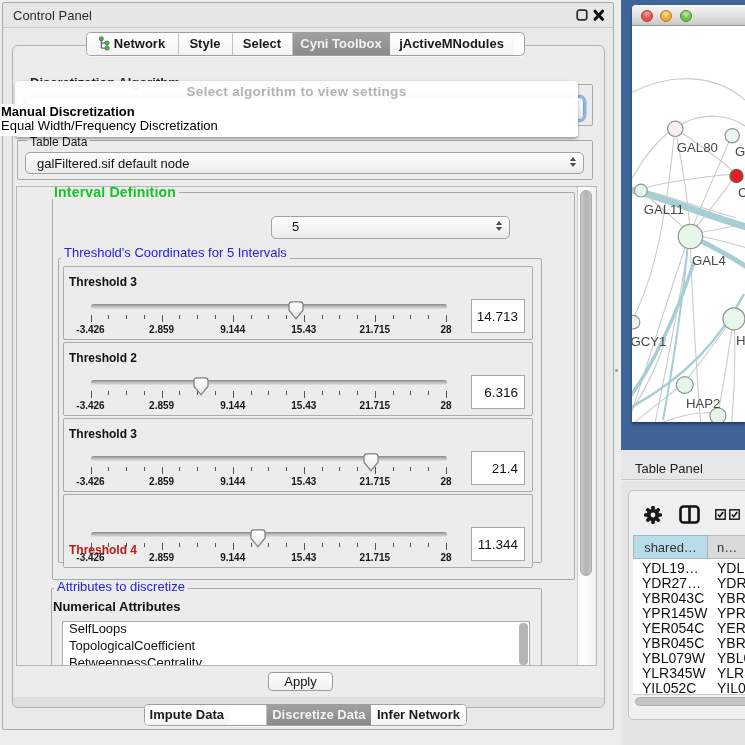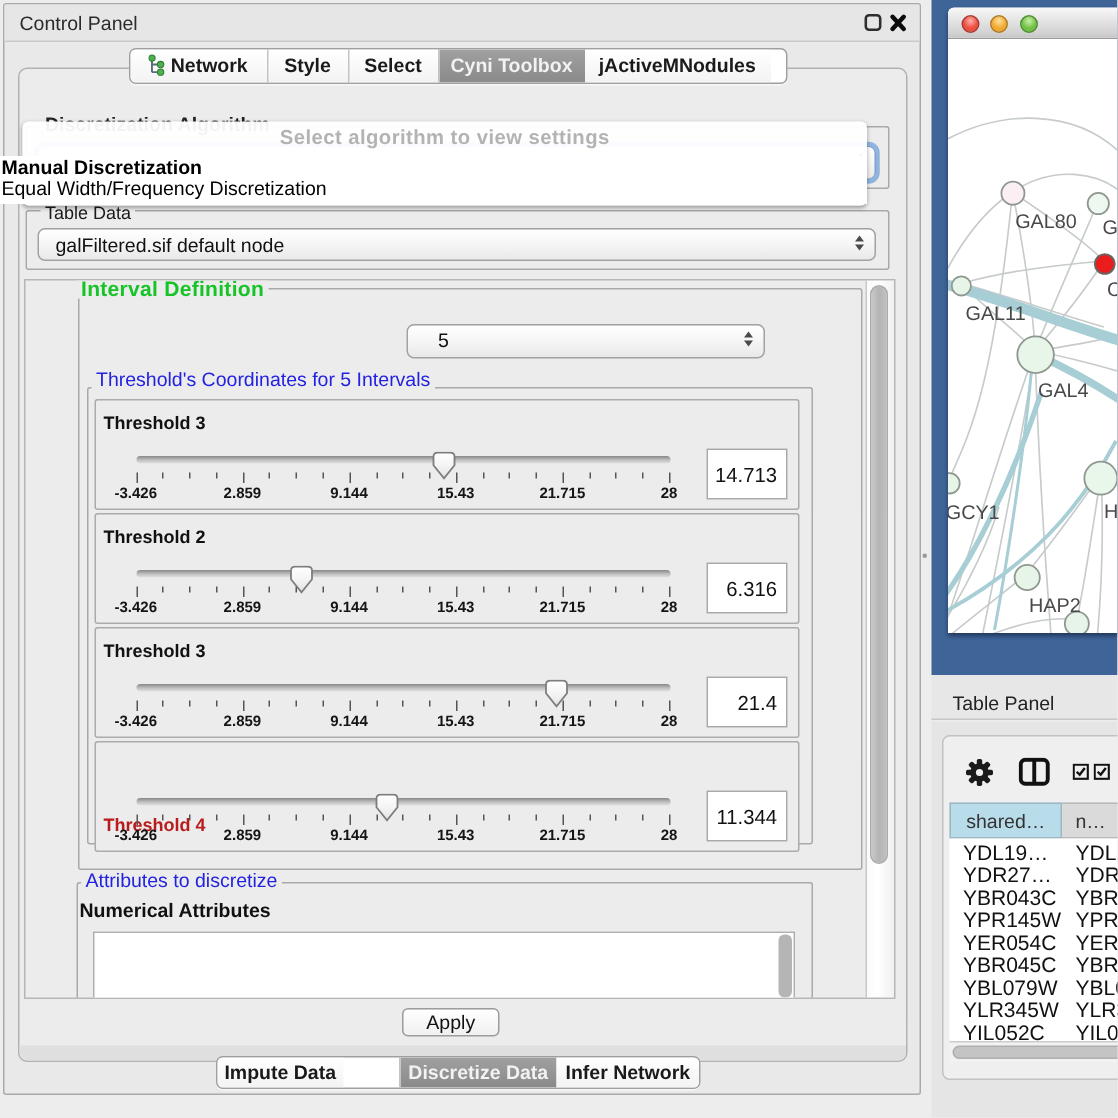--- a/index.html
+++ b/index.html
@@ -220,20 +220,21 @@
           </linearGradient>
         </defs>
         <path d="M1,3.5 Q1,0.8 3.8,0.8 L12.2,0.8 Q15,0.8 15,3.5 L15,9.2 L8,17.8 L1,9.2 Z" fill="url(#tg3)" stroke="#7d7d7d" stroke-width="1.2"></path>
       </svg>
 <div class="abs" style="left:407px;top:32px;width:54px;height:34px;background:#fff;border:1px solid #a8a8a8;font-size:13.5px;color:#111;text-align:right;line-height:34px;padding-right:6px;">11.344</div>
 </div>
 <div class="abs etched" style="left:34px;top:401px;width:491px;height:120px;"></div>
 <div class="gtitle" style="left:37px;top:393px;color:#2222e0;font-size:13px;">Attributes to discretize</div>
 <div class="abs" style="left:36px;top:412px;font-size:13px;font-weight:bold;color:#111;">Numerical Attributes</div>
 <div class="abs" style="left:45px;top:434px;width:468px;height:60px;background:#fff;border:1px solid #b0b0b0;"></div>
+<div class="abs" style="left:52px;top:433px;font-size:13px;color:#111;line-height:17px;">SelfLoops<br>TopologicalCoefficient<br>BetweennessCentrality</div>
 <div class="abs" style="left:502px;top:436px;width:9px;height:42px;background:#b5b5b5;border-radius:4px;"></div>
 </div>
 <div class="abs" style="left:268px;top:672px;width:65px;height:19px;background:linear-gradient(#ffffff,#f0f0f0);border:1px solid #9c9c9c;border-radius:4px;font-size:13px;color:#111;text-align:center;line-height:17px;">Apply</div>
 <div class="abs" style="left:13px;top:697px;width:591px;height:10px;background:#dfdfdf;border-radius:0 0 6px 6px;"></div>
 <div class="seg" style="left:144px;top:704px;width:323px;height:21.5px;">
     <div style="width:96px;">Impute Data</div>
     <div class="sel" style="width:121px;margin-left:37px;">Discretize Data</div>
     <div class="nsl" style="width:109px;">Infer Network</div>
   </div>
 <div class="seg" style="left:85.5px;top:32px;width:439px;height:23.5px;">

